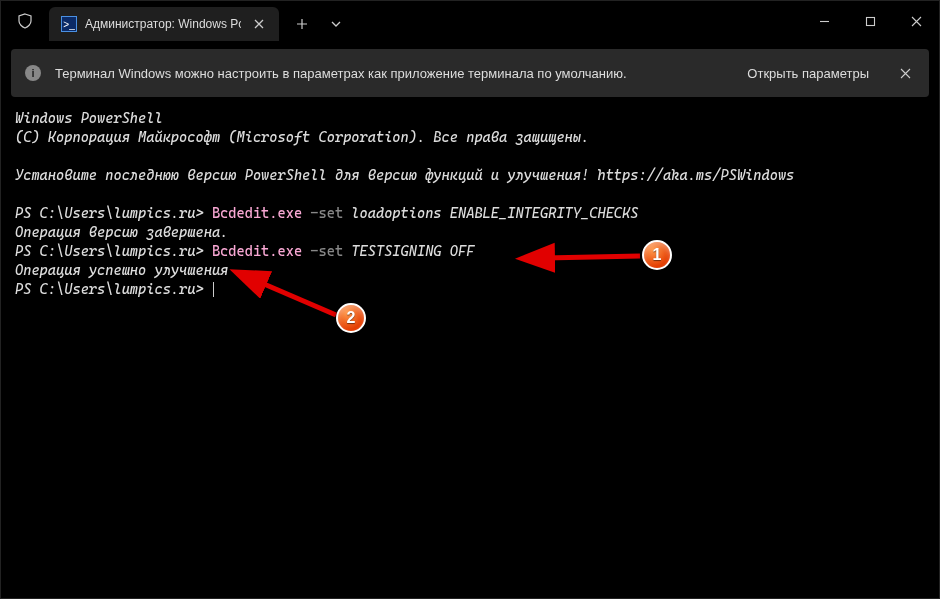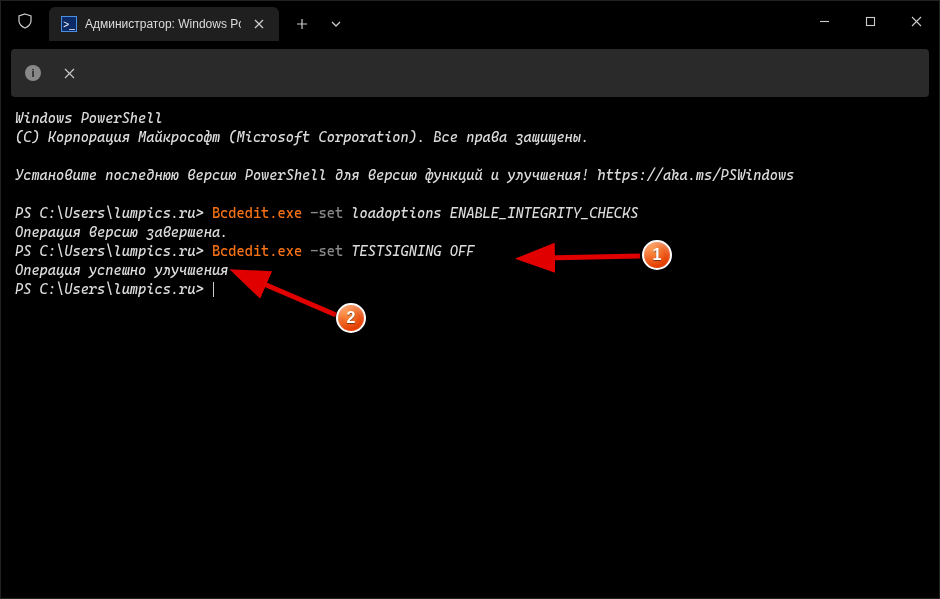--- a/index.html
+++ b/index.html
@@ -124,21 +124,21 @@
     padding: 6px 14px;
     font-family: "Cascadia Mono", Consolas, monospace;
     font-size: 14px;
     line-height: 19px;
     color: #ccc;
     white-space: pre;
     overflow: hidden;
     background: #000;
   }
   .t-white { color: #dcdcdc; font-style: italic; }
-  .t-yellow { color: #f97316; margin-top: 22px; }
+  .t-yellow { color: #f9a8d4; margin-top: 22px; }
   .t-gray { color: #888; margin-top: 44px; }
   .cursor {
     display: inline-block;
     width: 1px; height: 15px;
     background: #ccc;
     vertical-align: text-bottom;
     margin-left: 1px;
   }
 
   
@@ -207,20 +207,22 @@
       <div class="win-btn close">
         <svg width="11" height="11" viewBox="0 0 11 11">
             <path d="M1 1 L10 10 M10 1 L1 10" stroke="#ccc" stroke-width="1.1"></path>
           </svg>
       </div>
     </div>
   </div>
 
   <div class="infobar">
     <span class="info-icon">i</span>
+    <span class="msg">Терминал Windows можно настроить в параметрах как приложение терминала по умолчанию.</span>
+    <span class="action">Открыть параметры</span>
     <span class="dismiss">
       <svg width="11" height="11" viewBox="0 0 11 11">
           <path d="M1 1 L10 10 M10 1 L1 10" stroke="#ccc" stroke-width="1.1"></path>
         </svg>
     </span>
   </div>
 
   <div class="terminal"><span class="t-white">Windows PowerShell</span>
 <span class="t-white">(C) Корпорация Майкрософт (Microsoft Corporation). Все права защищены.</span>
 

